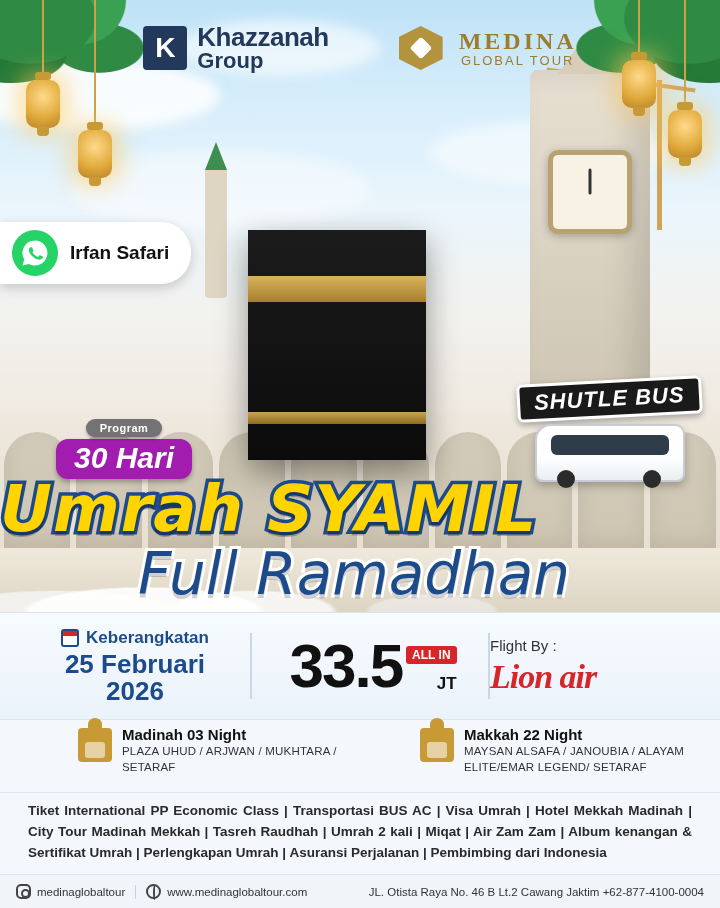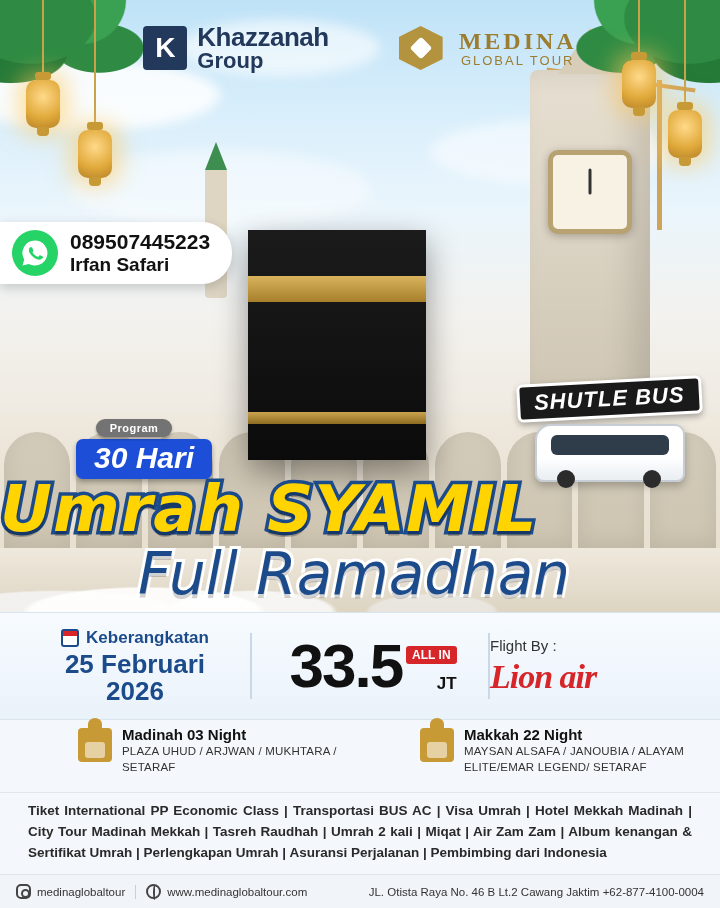--- a/index.html
+++ b/index.html
@@ -200,24 +200,23 @@
   
   .hari {
     position:absolute; left:56px; top:418px; z-index:7; text-align:center;
   }
   .hari .prog {
     display:inline-block; background:#737373; color:#fff; font-size:11px; font-weight:bold;
     padding:3px 14px; border-radius:10px; letter-spacing:.5px;
     box-shadow:0 2px 3px rgba(0,0,0,.3);
   }
   .hari .n {
-    margin-top:2px; background:#1d4ed8; color:#fff; font-size:30px; font-weight:bold;
-    padding:2px 18px 4px; border-radius:7px; font-style:italic;
+    margin-top:2px; background:#a21caf; color:#fff; font-size:30px; font-weight:bold;
+    padding:2px 18px 4px; border-radius:12px; font-style:italic;
     box-shadow:0 3px 5px rgba(0,0,0,.3);
-    margin-left:20px;
   }
 
   
   .title1 {
     position:absolute; left:0; top:472px; width:720px; text-align:left; z-index:7;
     font-size:64px; font-weight:bold; font-style:italic; letter-spacing:1px;
     color:#ffd400;
     -webkit-text-stroke: 7px #1c4b8b;
     paint-order: stroke fill;
     text-shadow: 0 5px 0 rgba(0,0,0,.25);
@@ -368,21 +367,20 @@
     </div>
   </div>
 
   <div class="wa">
     <div class="circle">
       <svg viewBox="0 0 24 24">
           <path d="M12 2a10 10 0 0 0-8.6 15.1L2 22l5-1.3A10 10 0 1 0 12 2zm5.5 14.1c-.2.6-1.2 1.2-1.7 1.2-.4 0-1 .1-3.2-.8-2.7-1.1-4.4-3.9-4.5-4.1-.1-.2-1-1.4-1-2.7s.6-1.9.9-2.1c.2-.2.5-.3.7-.3h.5c.2 0 .4 0 .6.5l.8 2c.1.2.1.4 0 .6l-.4.5c-.1.2-.3.3-.1.6.2.3.8 1.3 1.7 2.1 1.1 1 2 1.3 2.3 1.4.2.1.4.1.6-.1l.8-1c.2-.2.4-.2.6-.1l2 1c.2.1.4.2.4.3.1.2.1.6-.1 1.1z"></path>
         </svg>
     </div>
     <div>
-      <div class="num">089507445223</div>
       <div class="nm">Irfan Safari</div>
     </div>
   </div>
 
   <div class="shuttle">
     <div class="tag">SHUTLE BUS</div>
     <div class="bus">
       <div class="win"></div>
       <div class="wheel w1"></div>
       <div class="wheel w2"></div>

